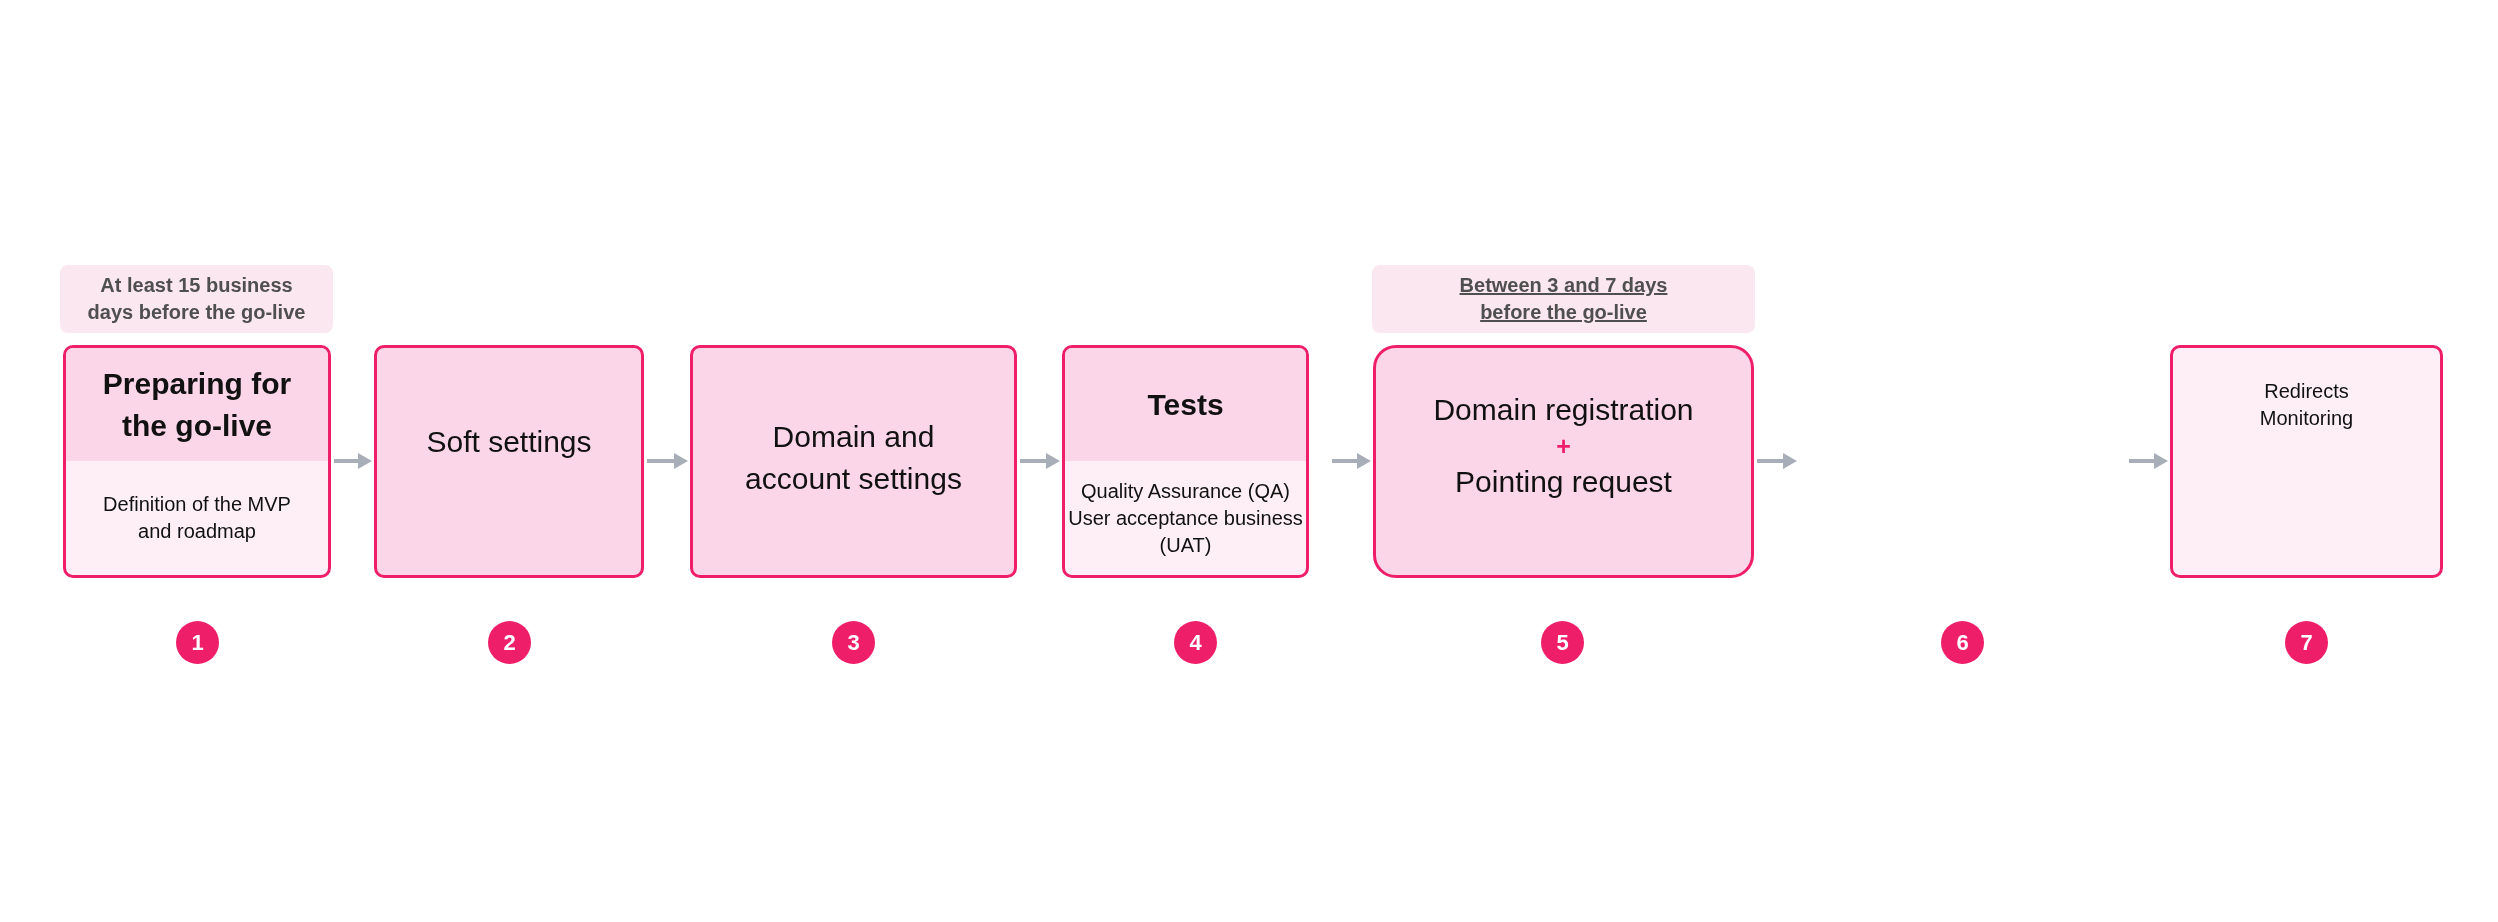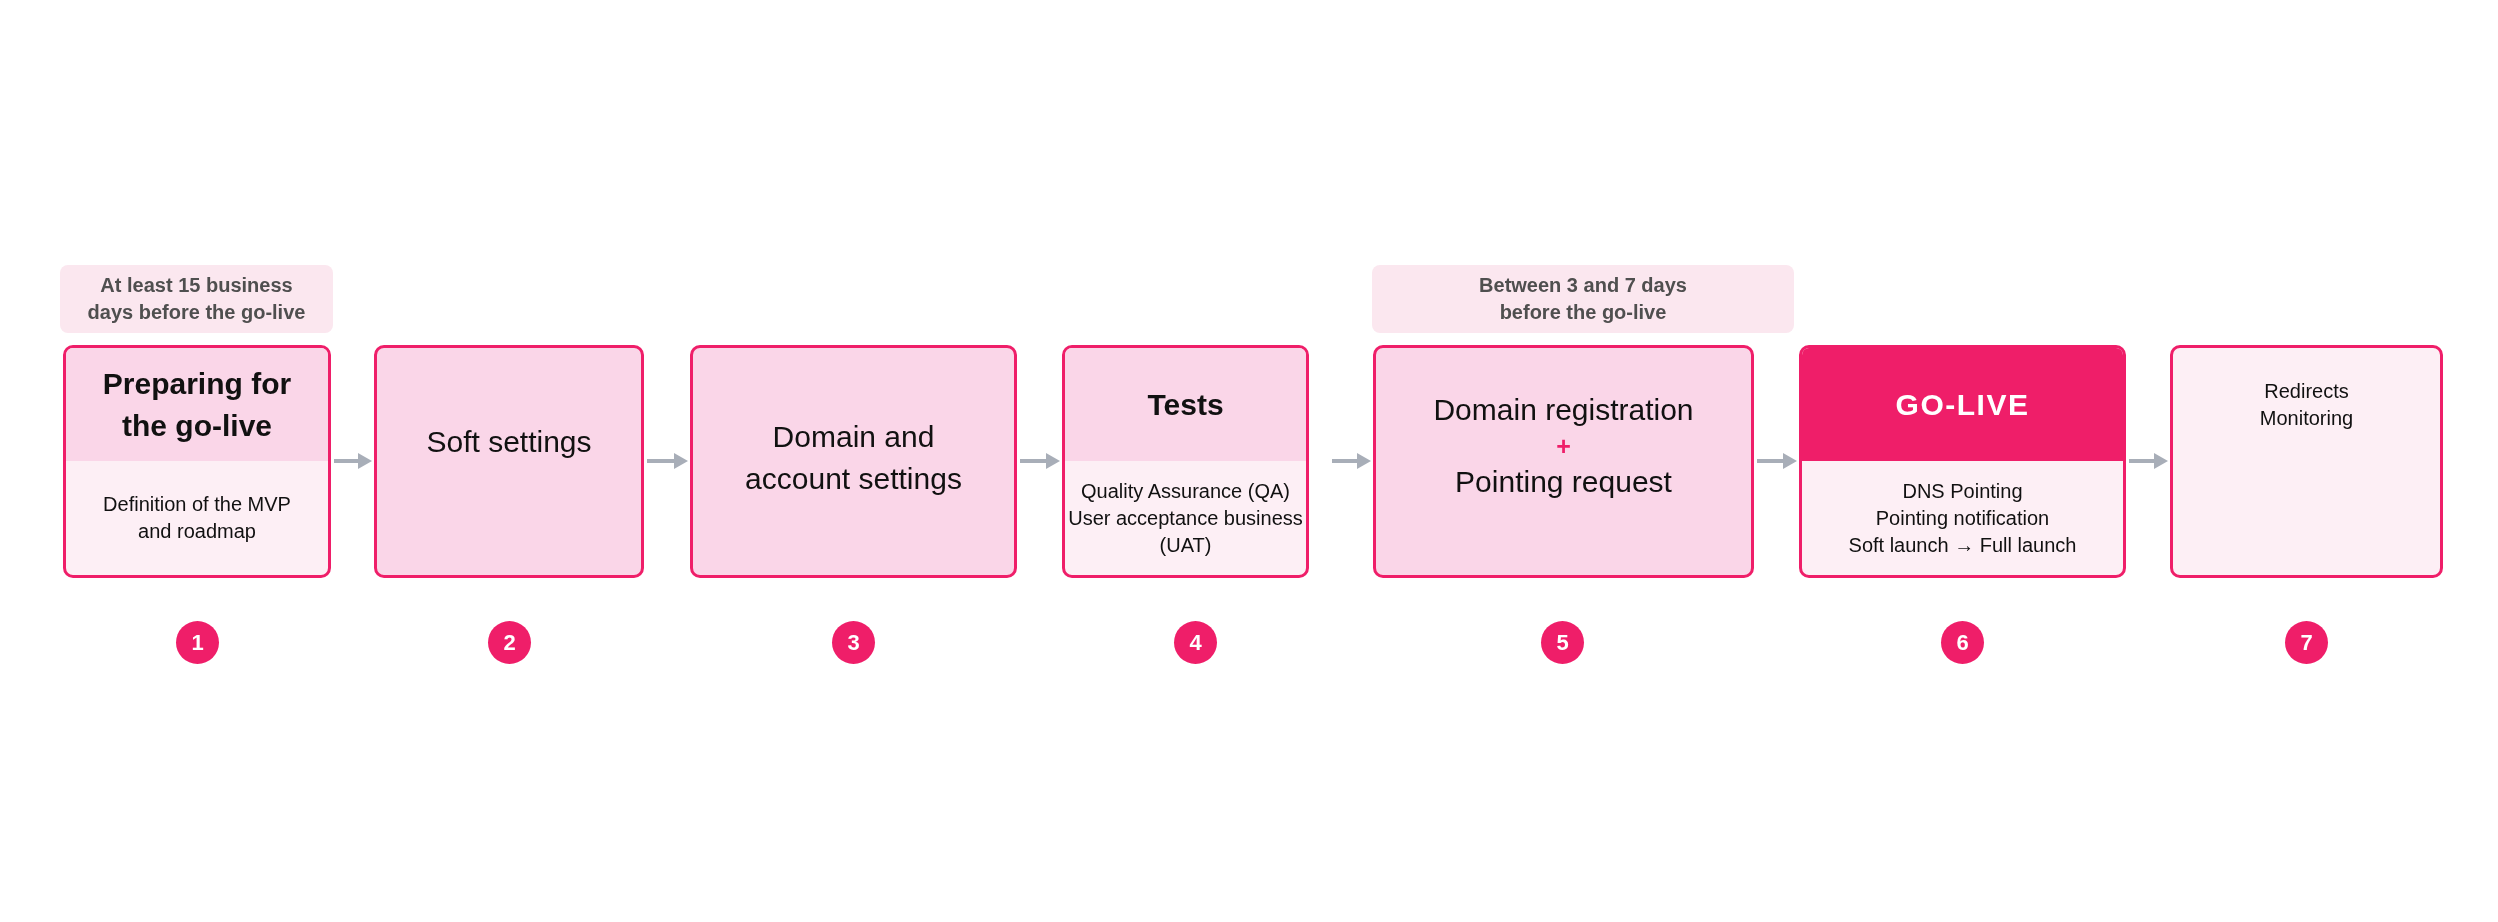--- a/index.html
+++ b/index.html
@@ -25,21 +25,21 @@
   .note{
     position:absolute;top:265px;height:68px;
     background:var(--note-fill);
     border-radius:8px;
     display:flex;align-items:center;justify-content:center;
     color:var(--note-text);
     font-size:20px;line-height:27px;font-weight:700;
     text-align:center;white-space:pre-line;
   }
   .note-1{left:60px;width:273px;}
-  .note-2{left:1372px;width:422px;}
+  .note-2{left:1372px;width:383px;text-decoration:underline;}
   
   .box{
     position:absolute;top:345px;height:233px;
     border:3px solid var(--accent);
     border-radius:10px;
     box-sizing:border-box;
     background:var(--box-fill-light);
     overflow:hidden;
   }
   .box .head{
@@ -52,21 +52,21 @@
     display:flex;align-items:center;justify-content:center;
   }
   .box.single{
     background:var(--box-fill);
     display:flex;align-items:center;justify-content:center;
   }
   .b1{left:63px;width:268px;}
   .b2{left:374px;width:270px;}
   .b3{left:690px;width:327px;}
   .b4{left:1062px;width:247px;}
-  .b5{left:1373px;width:381px;}
+  .b5{left:1373px;width:381px;border-radius:23px;}
   .b6{left:1799px;width:327px;}
   .b7{left:2170px;width:273px;}
   .b6 .head{background:var(--accent);}
   .b6 .head .title{color:#ffffff;letter-spacing:1.5px;}
   .title{
     font-size:30px;line-height:42px;font-weight:700;
     color:var(--text);text-align:center;white-space:pre-line;
   }
   .title.regular{font-weight:400;}
   .bodytext{
@@ -158,30 +158,20 @@
   </div>
 
   <div class="box single b5">
     <div class="stack lift-16">
       <div class="title regular">Domain registration</div>
       <div class="plus">+</div>
       <div class="title regular">Pointing request</div>
     </div>
   </div>
 
-  <div class="box b6">
-    <div class="head">
-      <div class="title">GO-LIVE</div>
-    </div>
-    <div class="body">
-      <div class="bodytext">DNS Pointing
-Pointing notification
-Soft launch → Full launch</div>
-    </div>
-  </div>
 
   <div class="box b7">
     <div class="body">
       <div class="bodytext">Redirects
 Monitoring</div>
     </div>
   </div>
 
   <div class="arrow a1">
       <div class="shaft"></div>

